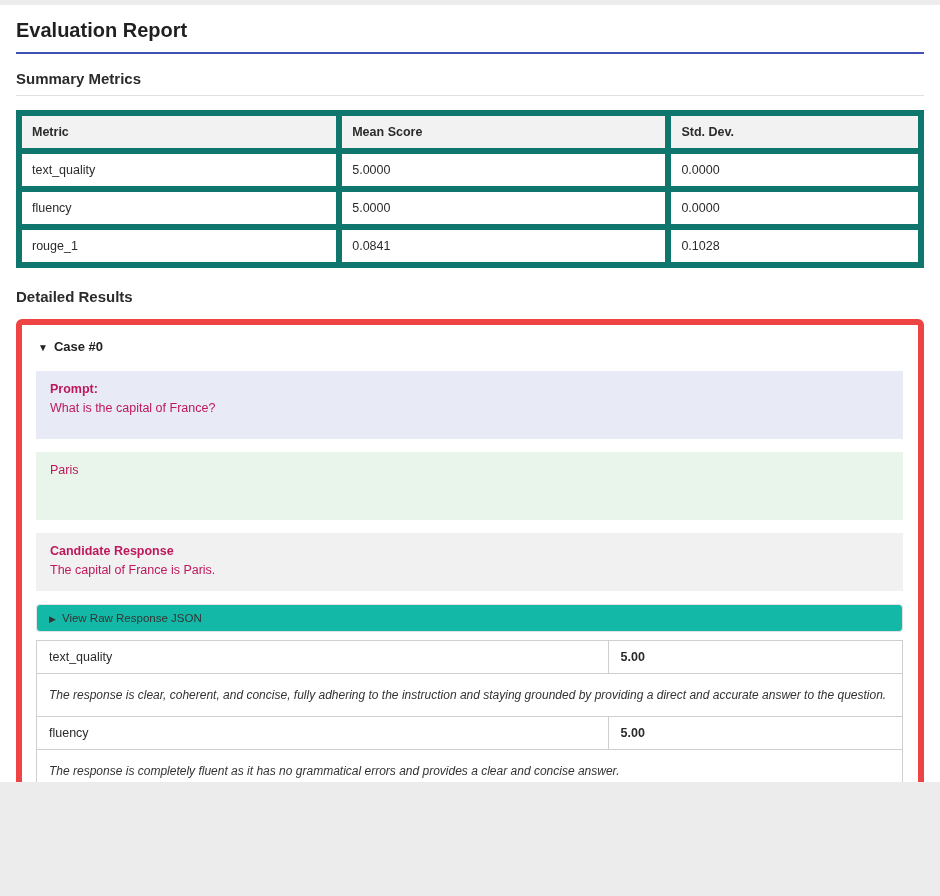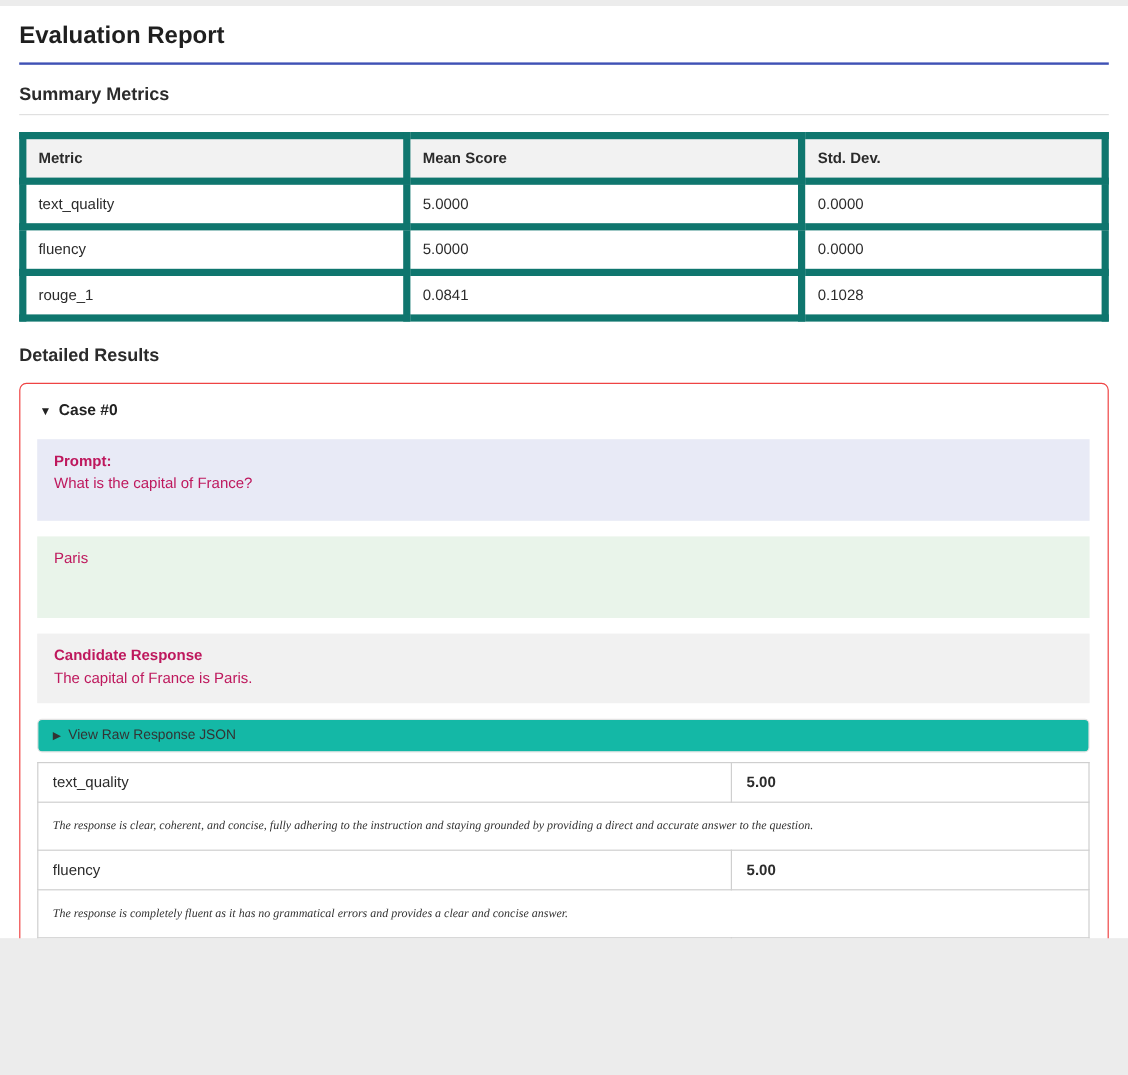--- a/index.html
+++ b/index.html
@@ -45,21 +45,21 @@
     padding: 9px 10px;
     text-align: left;
     color: #2b2b2b;
   }
   .summary-table th {
     background: #f2f2f2;
     font-weight: bold;
   }
 
   .case-card {
-    border: 1px solid #ef4444;
+    border: 6px solid #ef4444;
     border-radius: 6px;
     padding: 10px 15px 14px 14px;
     margin-bottom: 16px;
   }
   .case-summary {
     font-weight: bold;
     font-size: 13px;
     padding: 4px 2px;
     cursor: pointer;
     color: #222;
@@ -103,24 +103,23 @@
   }
   .metrics-table td {
     border: 1px solid #cfcfcf;
     padding: 9px 12px;
     color: #2b2b2b;
   }
   .metrics-table td.metric-name { width: 66%; }
   .metrics-table td.metric-score { font-weight: bold; }
   .metrics-table td.metric-explanation {
     font-style: italic;
-    font-size: 10px;
+    font-size: 12px;
     color: #333;
     padding: 14px 12px;
-    font-family: Liberation Serif, serif;
   }
 </style>
 </head>
 <body>
 
 <div class="page">
 
   <h1 class="report-title">Evaluation Report</h1>
 
   <h2 class="section-heading">Summary Metrics</h2>

